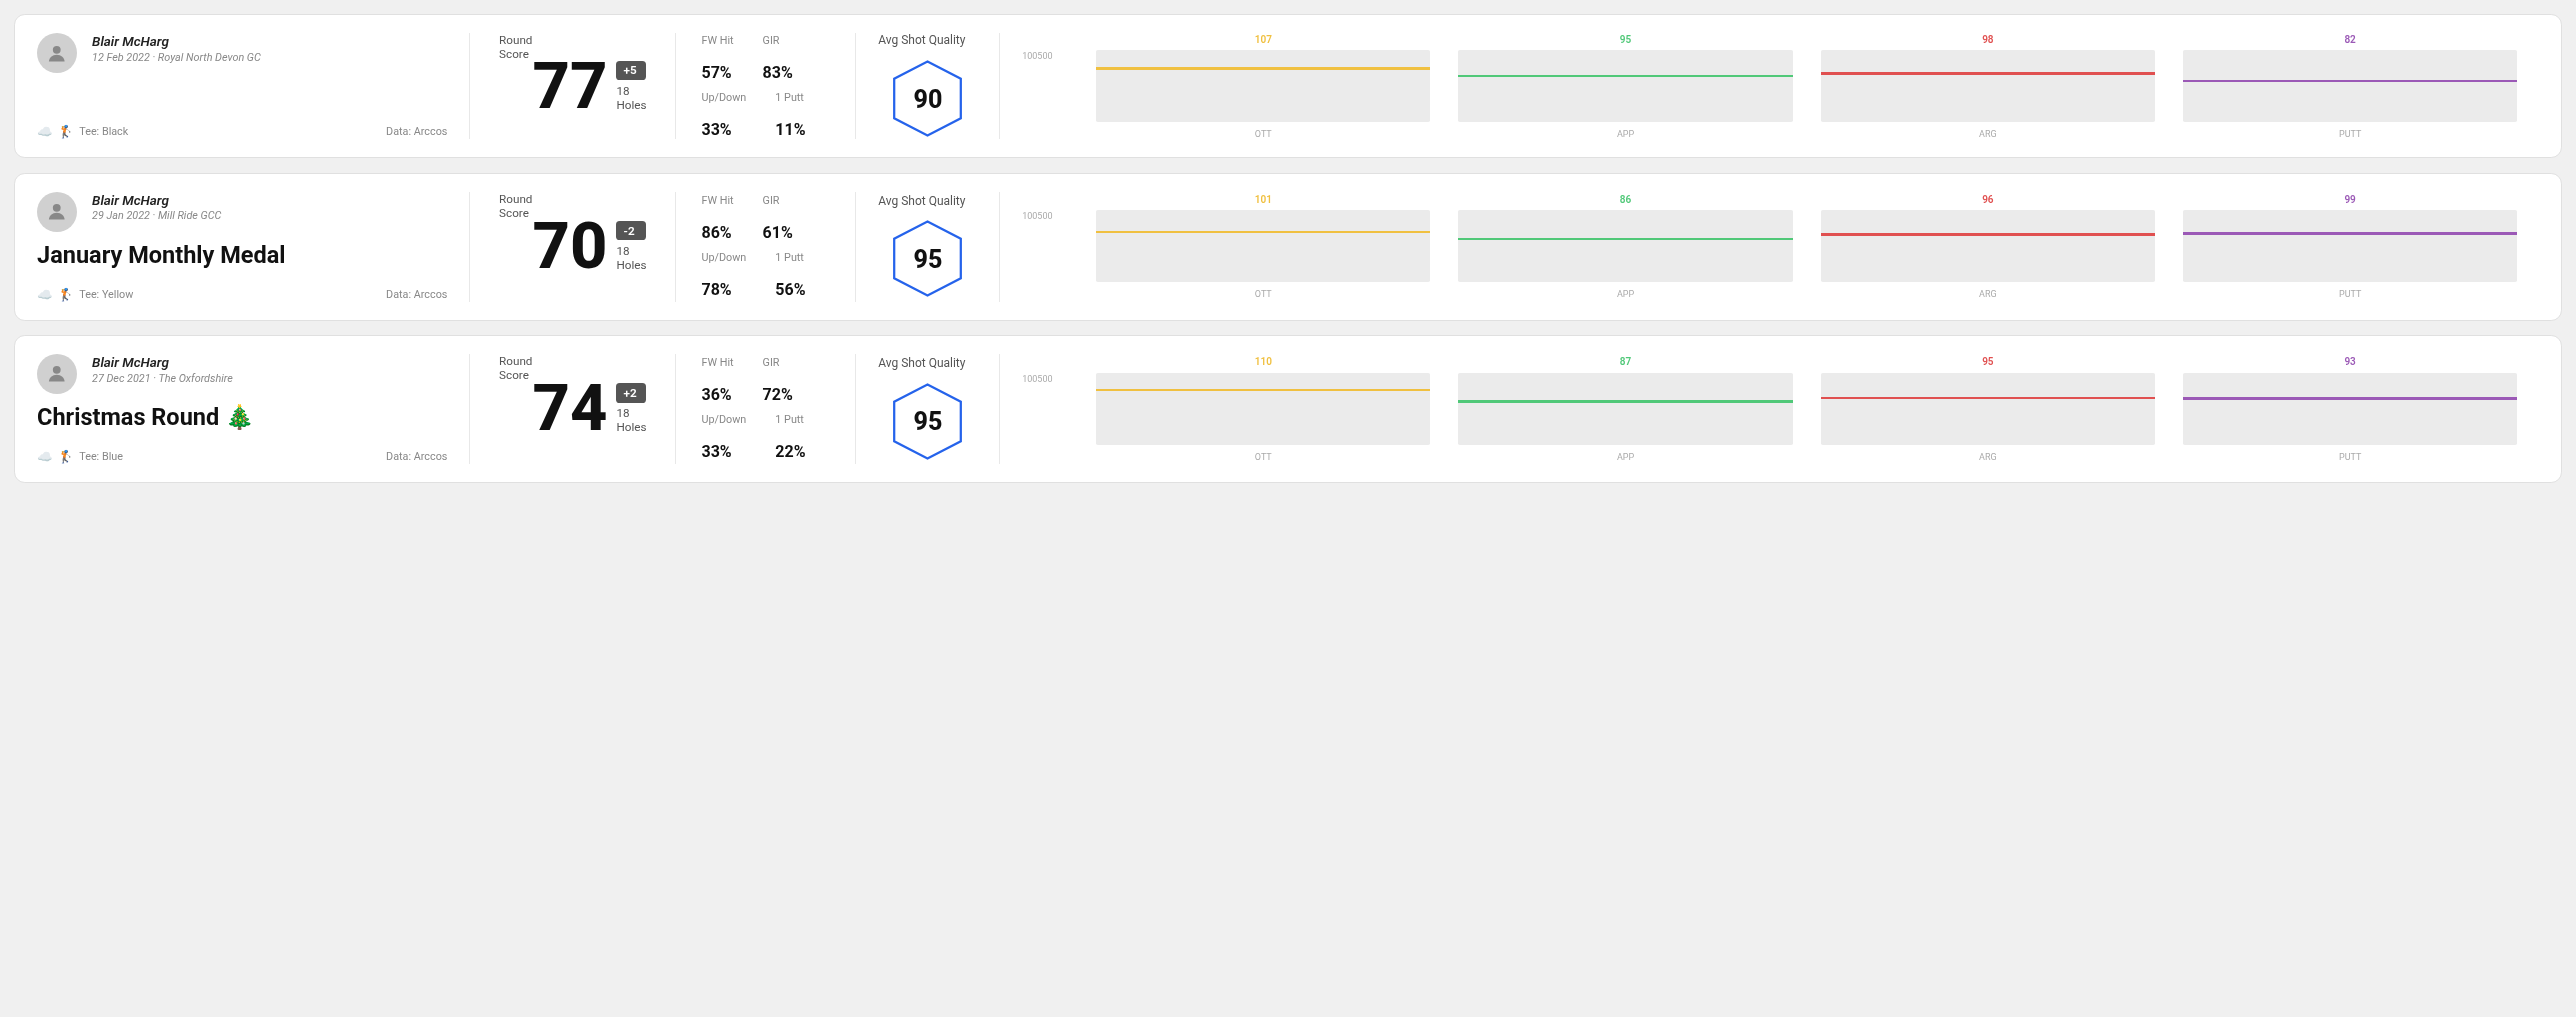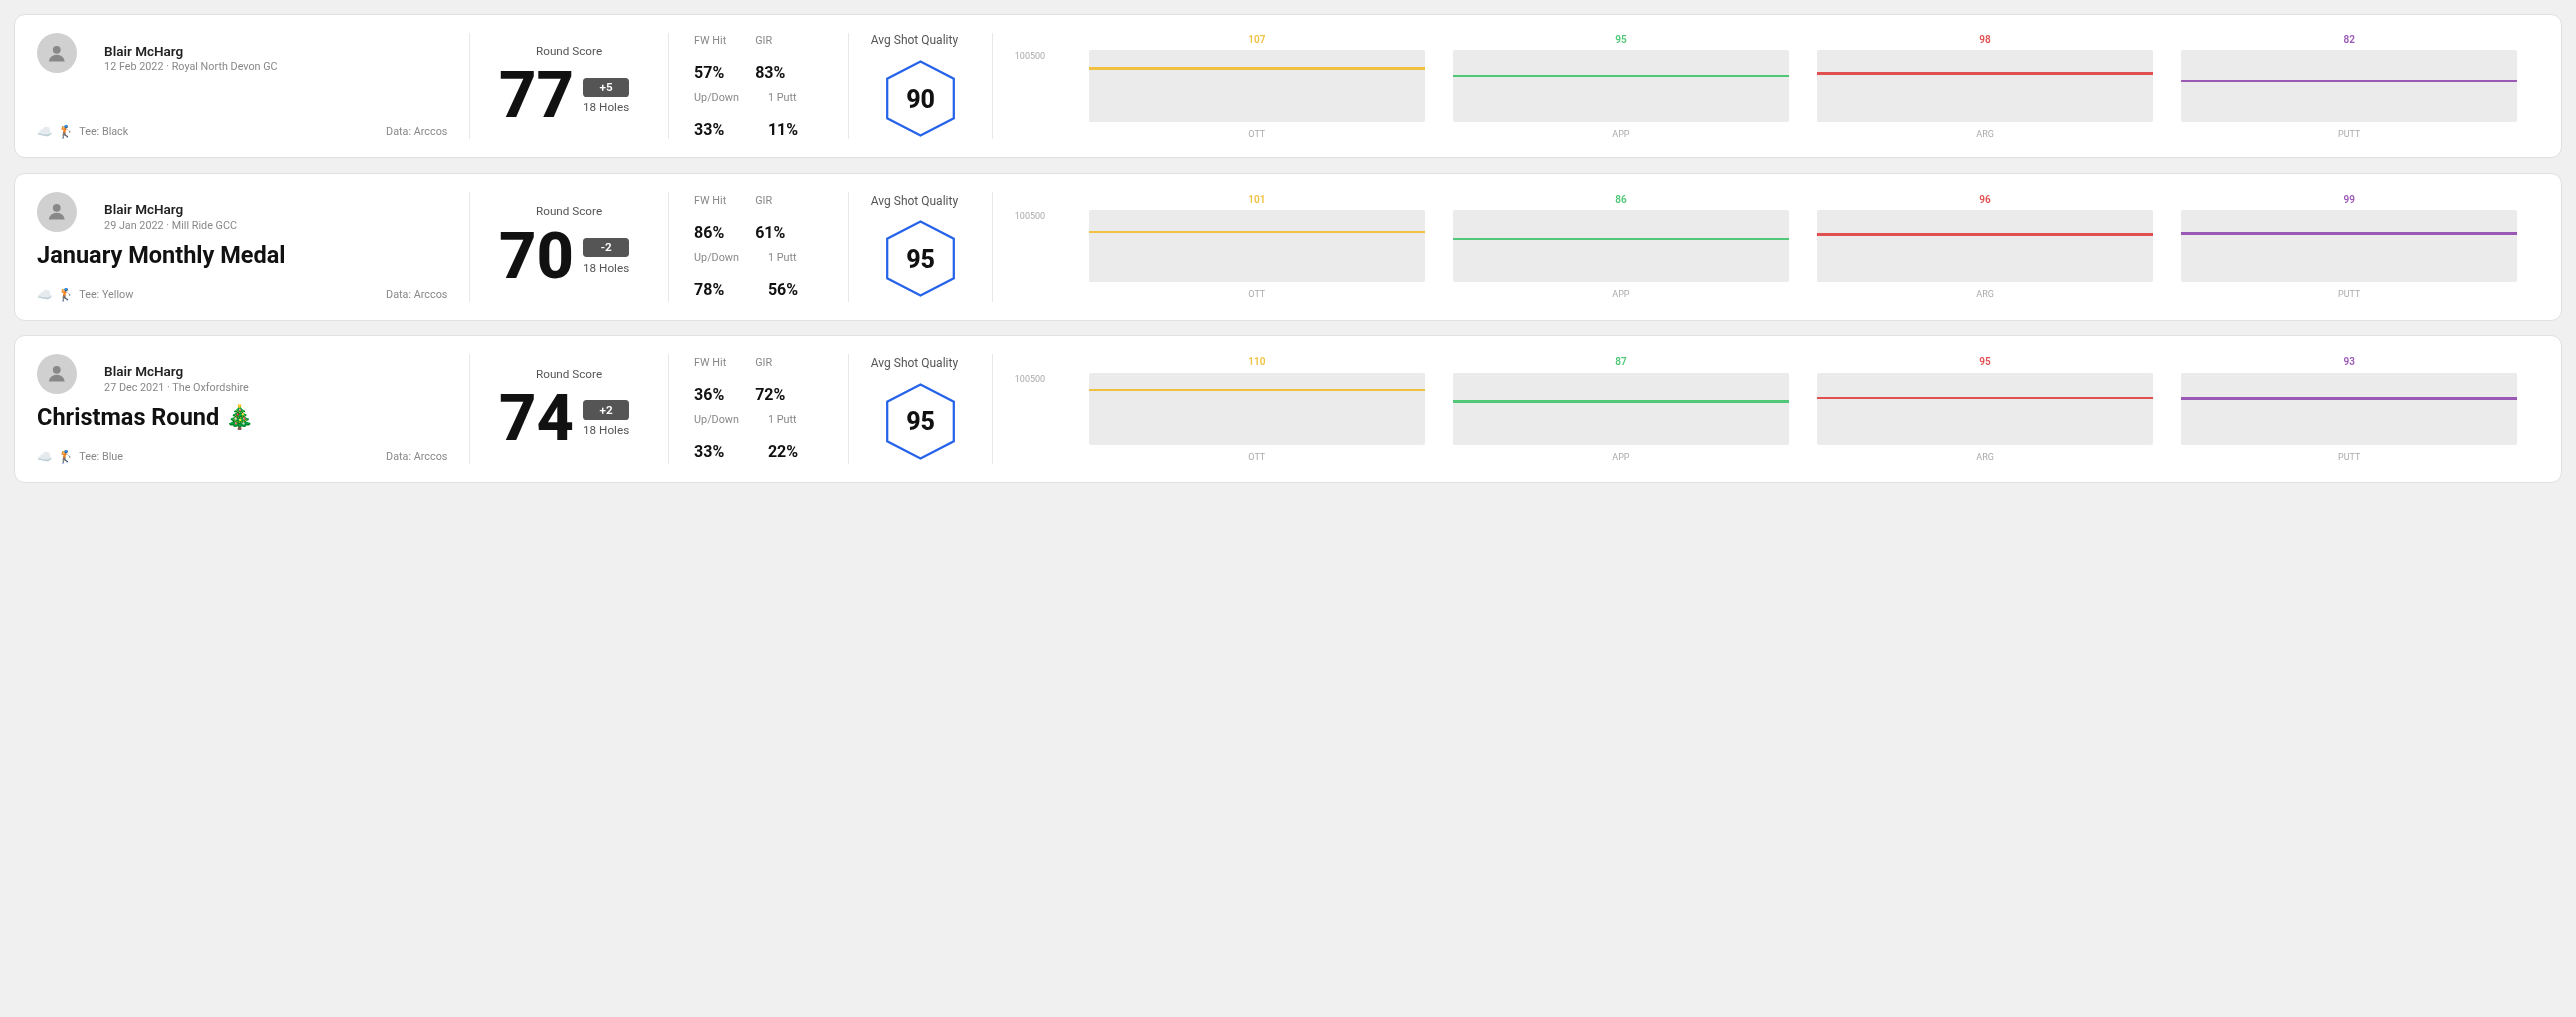--- a/index.html
+++ b/index.html
@@ -26,23 +26,24 @@
       flex: 0 0 433px;
       padding-right: 21.7px;
       border-right: 0.9px solid #e8e8e8;
       display: flex;
       flex-direction: column;
       justify-content: space-between;
     }
 
     .user-row {
       display: flex;
-      align-items: flex-end;
-      gap: 27px;
+      align-items: flex-start;
+      gap: 15px;
       margin-bottom: 9px;
+      font-style: italic;
     }
 
     .avatar {
       width: 40px;
       height: 40px;
       border-radius: 50%;
       background: #d0d0d0;
       display: flex;
       align-items: center;
       justify-content: center;
@@ -93,23 +94,22 @@
     .weather-icon, .tee-icon {
       font-size: 12.6px;
     }
 
     
     .card-score {
       flex: 0 0 199px;
       padding: 0 29px;
       border-right: 0.9px solid #e8e8e8;
       display: flex;
-      flex-direction: column;
+      flex-direction: row;
       justify-content: center;
-      text-align: center;
     }
 
     .score-label {
       font-size: 11.7px;
       color: #555;
       margin-bottom: 5.4px;
     }
 
     .score-main {
       display: flex;

